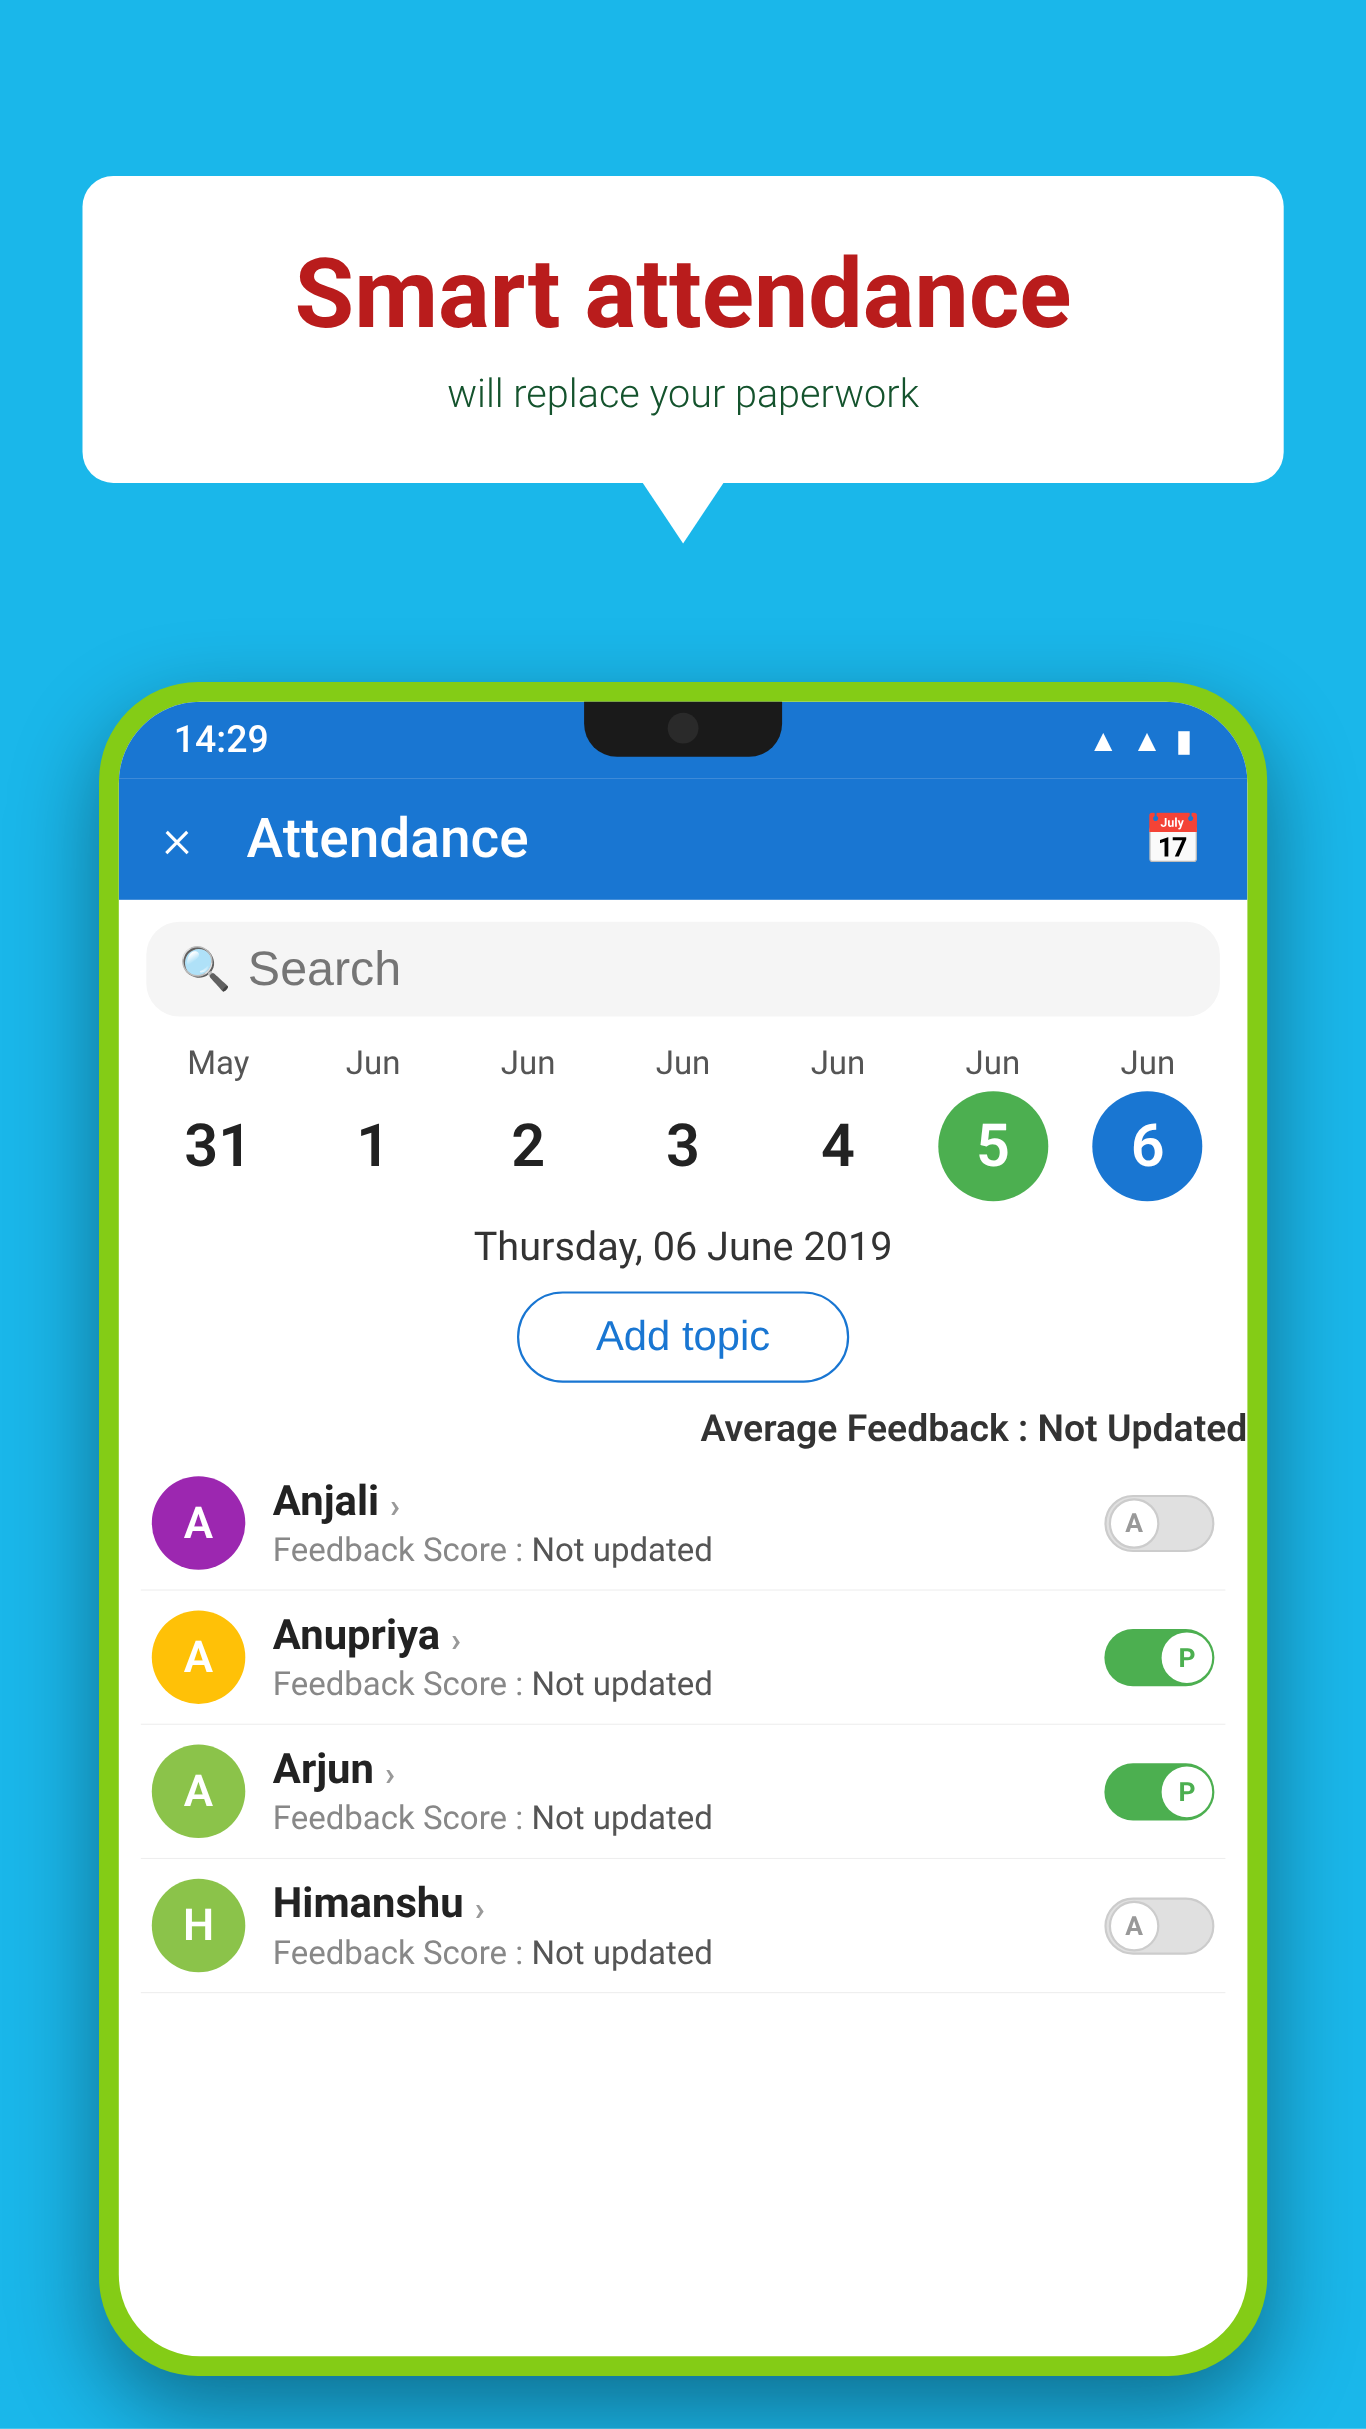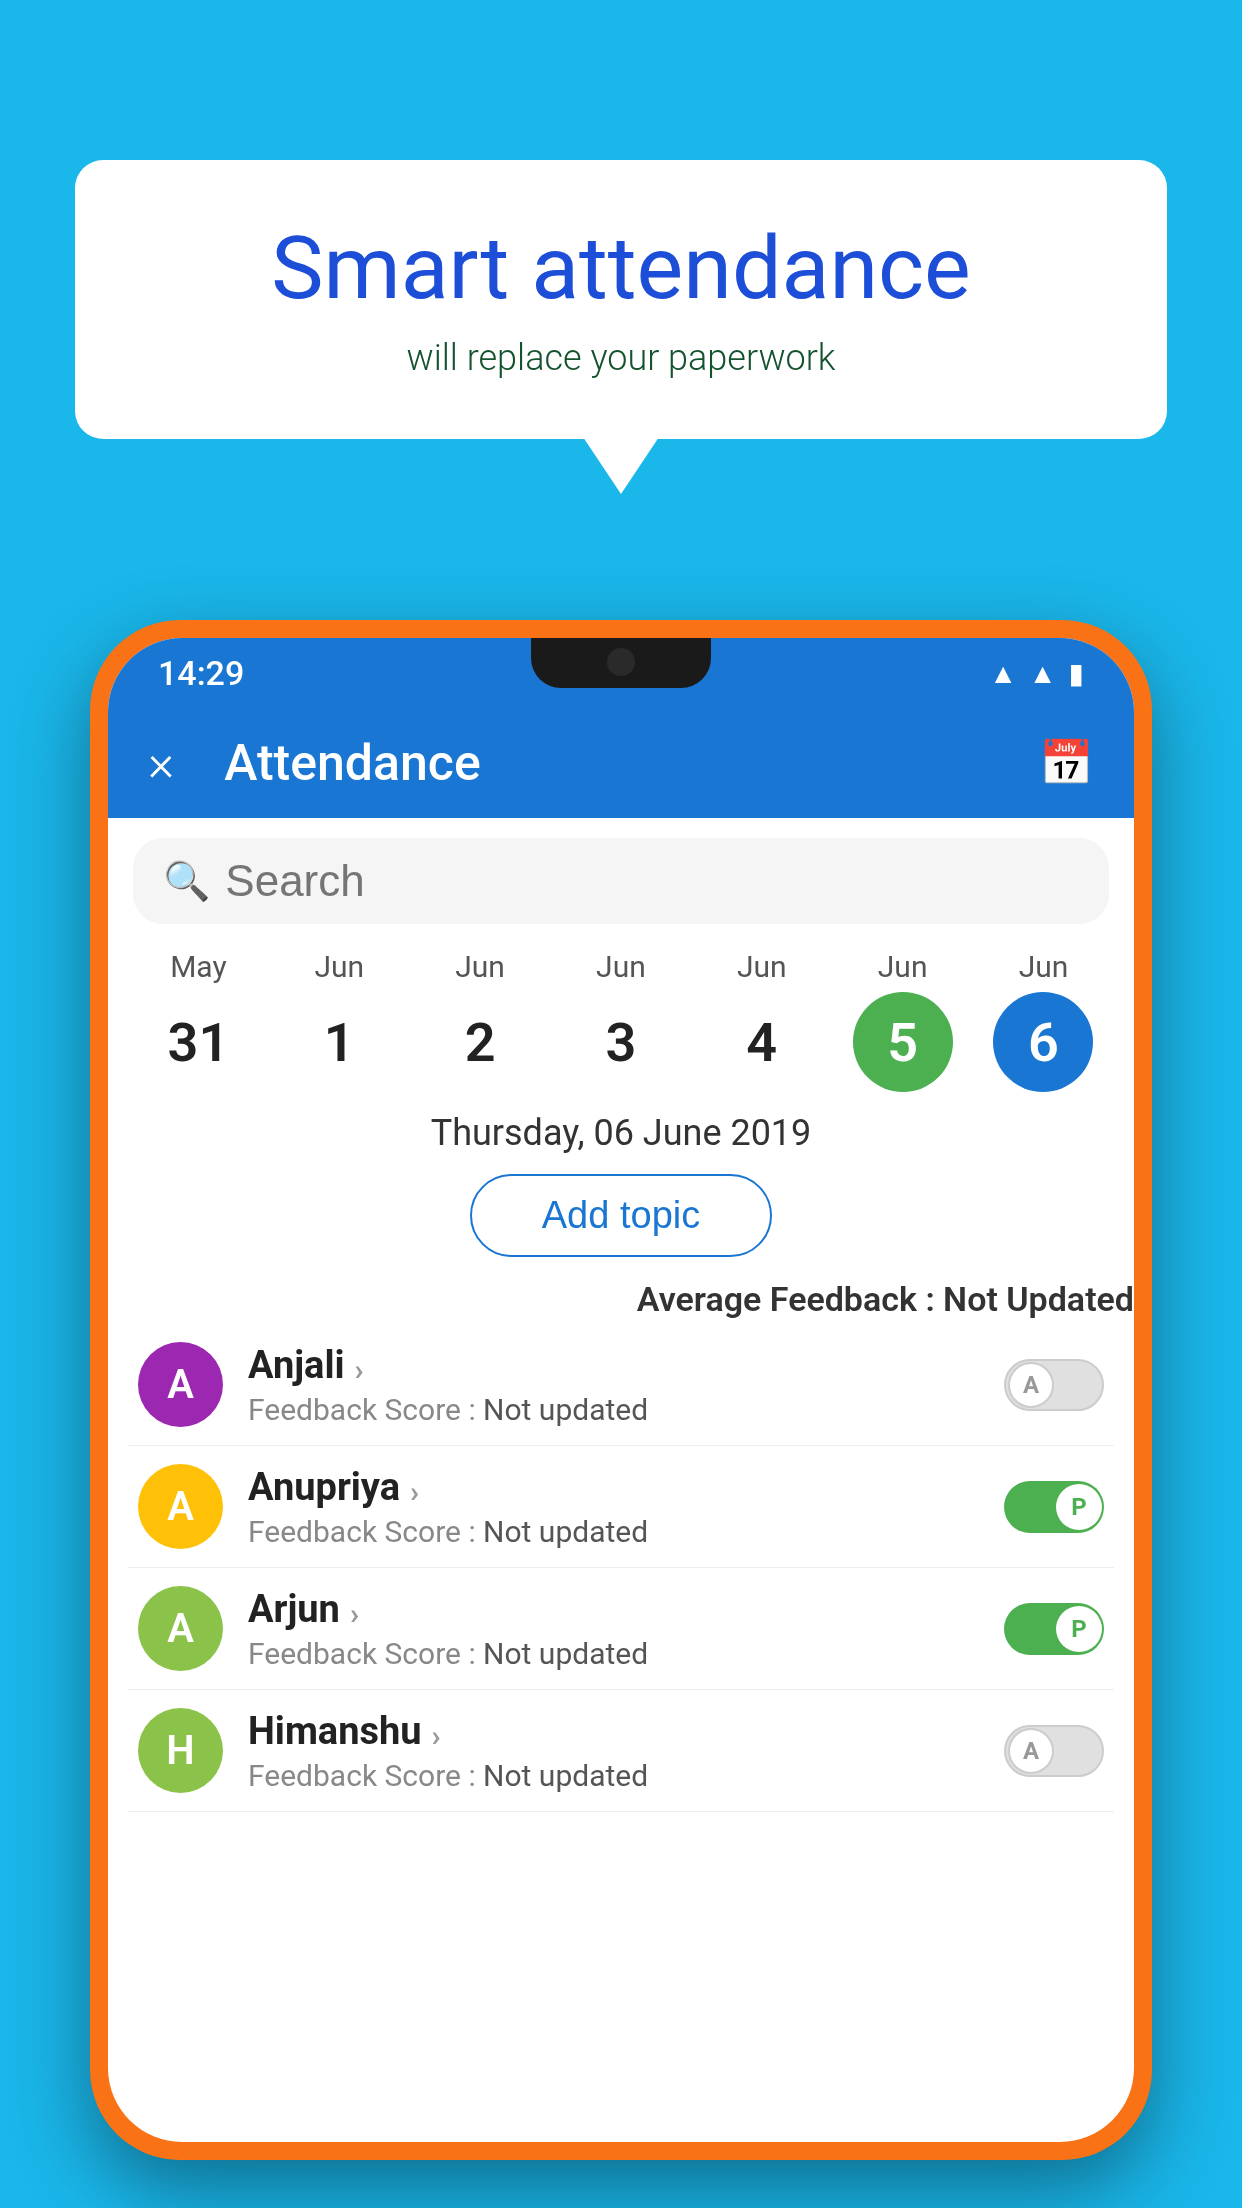--- a/index.html
+++ b/index.html
@@ -31,41 +31,41 @@
       left: 50%;
       transform: translateX(-50%);
       width: 0;
       height: 0;
       border-left: 40px solid transparent;
       border-right: 40px solid transparent;
       border-top: 60px solid white;
     }
     .speech-bubble-title {
       font-size: 88px;
-      color: #1d4ed8;
-      font-weight: 400;
+      color: #b91c1c;
+      font-weight: 700;
       line-height: 1.1;
       margin-bottom: 20px;
     }
     .speech-bubble-subtitle {
       font-size: 36px;
       color: #14532d;
       font-weight: 300;
     }
 
     
     .phone-container {
       position: absolute;
       top: 620px;
       left: 90px;
       right: 90px;
       bottom: 0;
     }
     .phone-outer {
-      background: #f97316;
+      background: #84cc16;
       border-radius: 90px;
       padding: 18px;
       box-shadow: 0 30px 80px rgba(0,0,0,0.4);
       height: 1540px;
       position: relative;
     }
     .phone-notch-area {
       position: absolute;
       top: 18px;
       left: 50%;

